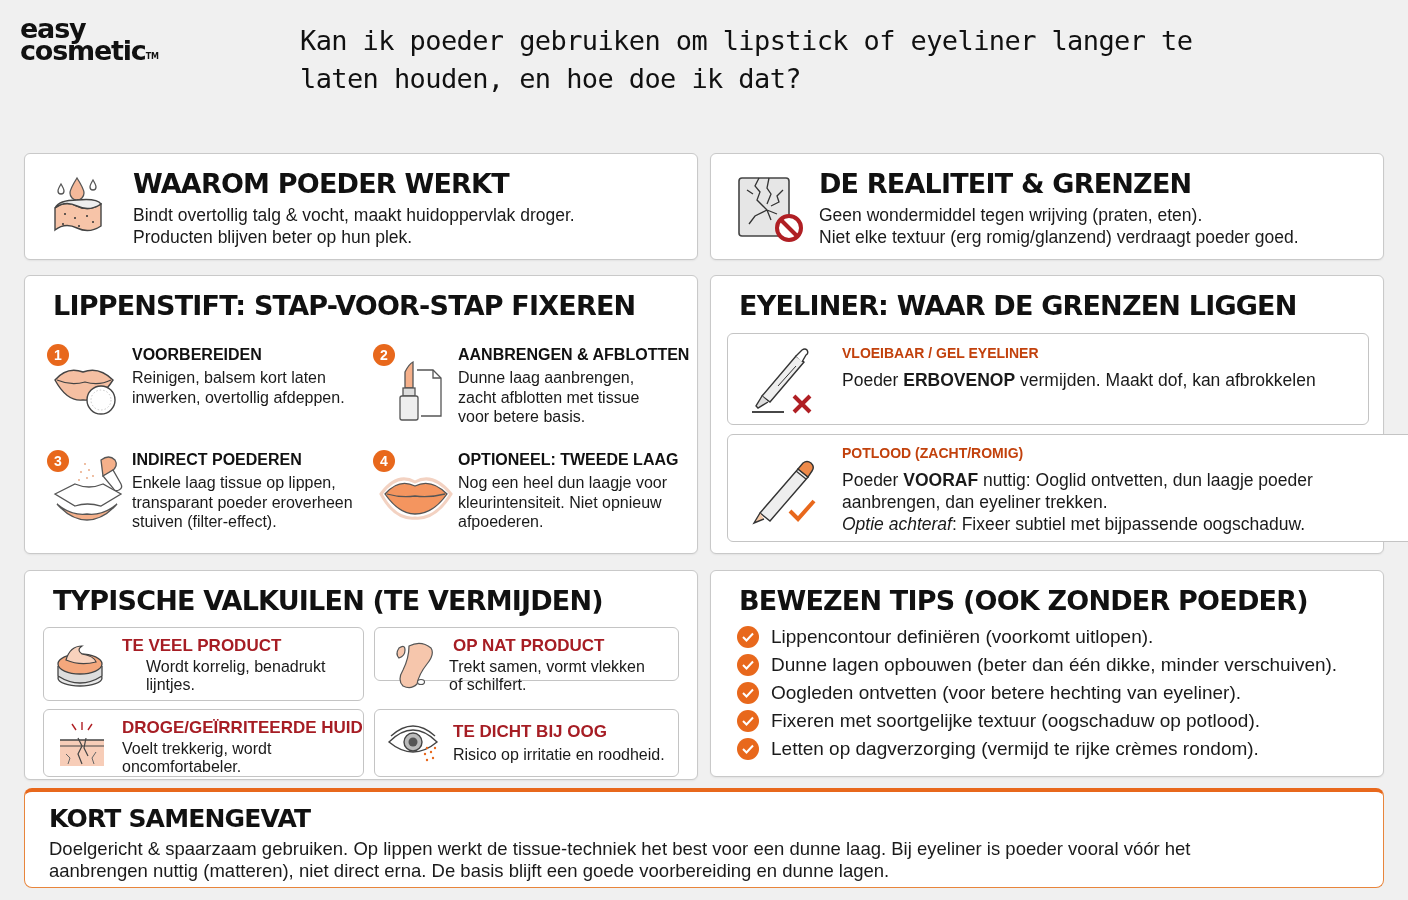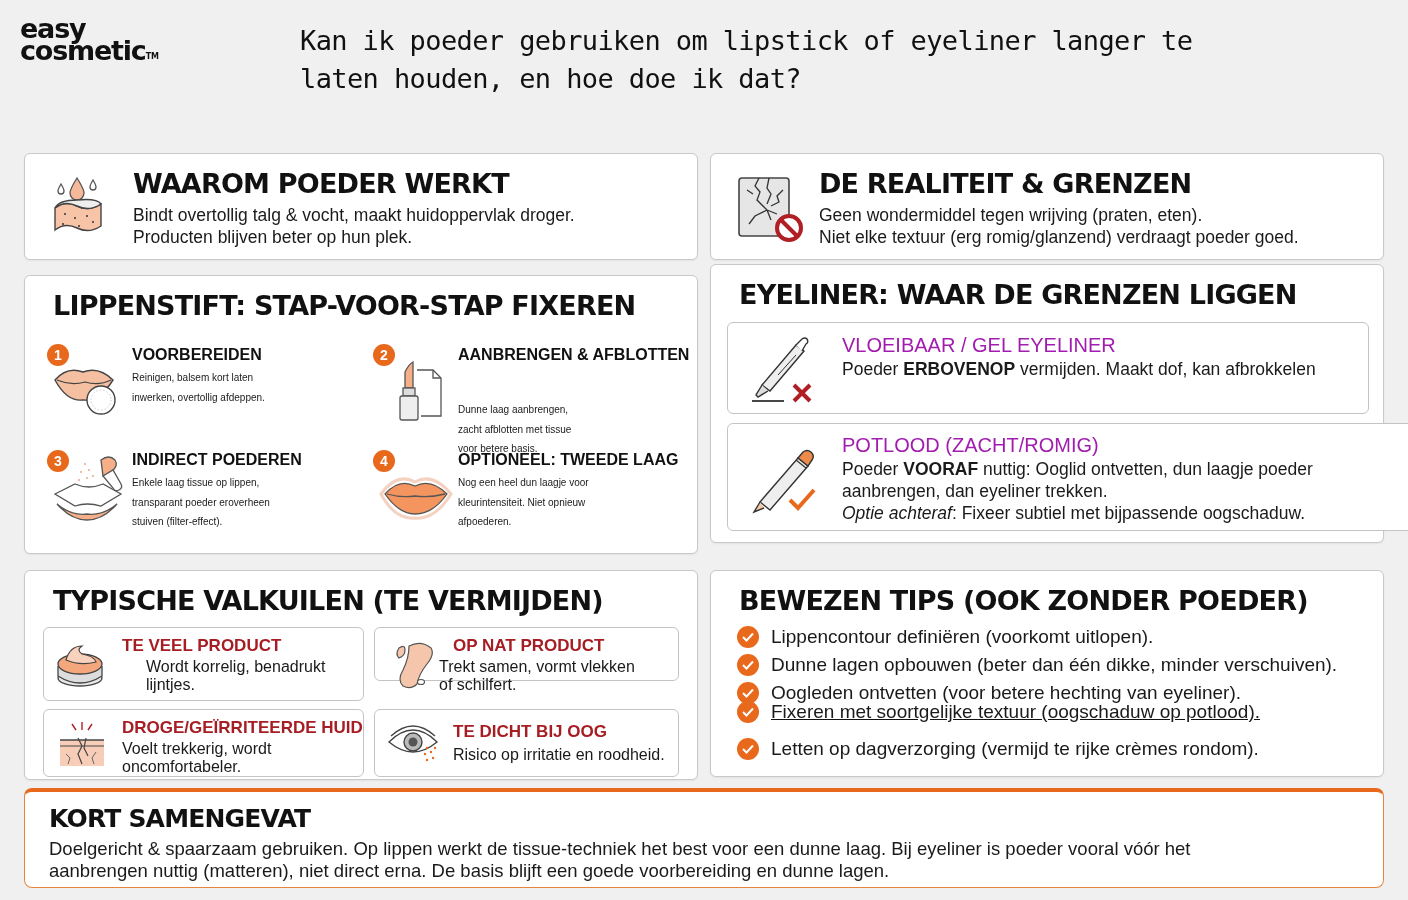--- a/index.html
+++ b/index.html
@@ -33,25 +33,25 @@
     white-space: nowrap;
   }
   .body-txt { font-size: 17.5px; line-height: 22px; color: #1a1a1a; }
   .icon { position: absolute; }
   .step-num {
     position: absolute; width: 22px; height: 22px; border-radius: 50%;
     background: #e8681c; color: #fff; font-weight: bold; font-size: 14px;
     text-align: center; line-height: 22px;
   }
   .step-title { position: absolute; font-weight: bold; font-size: 16px; color: #111; white-space: nowrap; }
-  .step-text { position: absolute; font-size: 10px; line-height: 19.5px; color: #1a1a1a; }
+  .step-text { position: absolute; font-size: 16px; line-height: 19.5px; color: #1a1a1a; }
   .sub-card {
     position: absolute; background: #fff; border: 1.2px solid #c4c4c4; border-radius: 6px;
   }
-  .sub-title { position: absolute; font-weight: normal; font-size: 20px; color: #a21caf; white-space: nowrap; }
+  .sub-title { position: absolute; font-weight: bold; font-size: 14px; color: #c2410c; white-space: nowrap; }
   .sub-text { position: absolute; font-size: 17.5px; line-height: 22px; color: #1a1a1a; }
   .pit-title { position: absolute; font-weight: bold; font-size: 17px; color: #a61d24; white-space: nowrap; }
   .pit-text { position: absolute; font-size: 16px; line-height: 18px; color: #1a1a1a; }
   .tip-row { position: absolute; left: 26px; height: 26px; display: flex; align-items: center; }
   .check-circle {
     width: 22px; height: 22px; border-radius: 50%; background: #e8681c;
     display: flex; align-items: center; justify-content: center; margin-right: 12px;
   }
   .tip-text { font-size: 19px; color: #1a1a1a; white-space: nowrap; }
   .summary {
@@ -118,21 +118,21 @@
 
   <div class="step-num" style="left:348px; top:68px;">2</div>
   <svg class="icon" style="left:372px; top:84px;" width="50" height="64" viewBox="0 0 50 64">
     <path d="M20 10 h16 l8 8 v38 h-20" fill="#fff" stroke="#555" stroke-width="1.3"></path>
     <path d="M36 10 v8 h8" fill="none" stroke="#555" stroke-width="1.3"></path>
     <path d="M8 28 v-16 q4 -8 8 -10 v26z" fill="#f5b08a" stroke="#555" stroke-width="1.3"></path>
     <rect x="6" y="28" width="12" height="8" fill="#ddd" stroke="#555" stroke-width="1.3"></rect>
     <rect x="3" y="36" width="18" height="24" rx="2" fill="#eee" stroke="#555" stroke-width="1.3"></rect>
   </svg>
   <div class="step-title" style="left:433px; top:70px;">AANBRENGEN &amp; AFBLOTTEN</div>
-  <div class="step-text" style="left:433px; top:92px;margin-top:32px;">
+  <div class="step-text" style="left:433px; top:92px;">
     <div>Dunne laag aanbrengen,</div>
     <div>zacht afblotten met tissue</div>
     <div>voor betere basis.</div>
   </div>
 
   <div class="step-num" style="left:22px; top:174px;">3</div>
   <svg class="icon" style="left:26px; top:176px;" width="76" height="76" viewBox="0 0 76 76">
     <path d="M50 8 q8 -6 14 0 q4 6 -4 12 l-8 4z" fill="#f5b08a" stroke="#555" stroke-width="1.3"></path>
     <path d="M52 24 l10 -6 l8 14 q2 4 -2 6 q-4 2 -6 -2z" fill="#fff" stroke="#555" stroke-width="1.3"></path>
     <g fill="#e8a27a">
@@ -160,21 +160,21 @@
     <path d="M8 22 q14 4 28 2 q14 2 30 -2" fill="none" stroke="#555" stroke-width="1.3"></path>
   </svg>
   <div class="step-title" style="left:433px; top:175px;">OPTIONEEL: TWEEDE LAAG</div>
   <div class="step-text" style="left:433px; top:197px;">
     <div>Nog een heel dun laagje voor</div>
     <div>kleurintensiteit. Niet opnieuw</div>
     <div>afpoederen.</div>
   </div>
 </div>
 
-<div class="card" style="left:710px; top:264px; width:674px; height:279px;">
+<div class="card" style="left:710px; top:275px; width:674px; height:279px;">
   <div class="h-big" style="position:absolute; left:28px; top:14px;">EYELINER: WAAR DE GRENZEN LIGGEN</div>
 
   <div class="sub-card" style="left:16px; top:57px; width:642px; height:92px;">
     <svg class="icon" style="left:20px; top:10px;" width="80" height="74" viewBox="0 0 80 74">
       <path d="M14 52 l34 -40 l8 6 l-34 40 z" fill="#eee" stroke="#333" stroke-width="1.4"></path>
       <path d="M48 12 l6 -6 q3 -2 5 0 q2 3 -1 5 l-4 7" fill="#fff" stroke="#333" stroke-width="1.4"></path>
       <path d="M14 52 l-6 10 l2 2 l10 -6" fill="#ddd" stroke="#333" stroke-width="1.4"></path>
       <line x1="30" y1="42" x2="48" y2="22" stroke="#333" stroke-width="1"></line>
       <line x1="4" y1="68" x2="36" y2="68" stroke="#333" stroke-width="1.8"></line>
       <path d="M46 52 l16 16 M62 52 l-16 16" stroke="#b01f24" stroke-width="4"></path>
@@ -219,21 +219,21 @@
     </div>
   </div>
 
   <div class="sub-card" style="left:349px; top:56px; width:305px; height:54px;">
     <svg class="icon" style="left:14px; top:12px;" width="48" height="52" viewBox="0 0 48 52">
       <path d="M20 6 q12 -6 22 2 q4 6 -4 16 q-8 10 -10 20 q-6 6 -14 2 q-6 -6 0 -16 q6 -12 6 -24z" fill="#f6c6ac" stroke="#555" stroke-width="1.2"></path>
       <path d="M10 8 q6 -4 6 2 q0 6 -6 8 q-4 -4 0 -10z" fill="#f6c6ac" stroke="#555" stroke-width="1.2"></path>
       <ellipse cx="32" cy="42" rx="3.5" ry="2.5" fill="#fff" stroke="#555" stroke-width="1.2"></ellipse>
     </svg>
     <div class="pit-title" style="left:78px; top:8px;">OP NAT PRODUCT</div>
-    <div class="pit-text" style="left:64px; top:30px;">
+    <div class="pit-text" style="left:74px; top:30px;">
       <div>Trekt samen, vormt vlekken</div>
       <div>of schilfert.</div>
     </div>
   </div>
 
   <div class="sub-card" style="left:18px; top:138px; width:321px; height:68px;padding-left:11px;">
     <svg class="icon" style="left:14px; top:10px;" width="50" height="48" viewBox="0 0 50 48">
       <path d="M14 4 l4 6 M24 2 v8 M34 4 l-4 6" stroke="#b01f24" stroke-width="1.4"></path>
       <rect x="2" y="20" width="44" height="26" fill="#f7cdb8"></rect>
       <line x1="2" y1="20" x2="46" y2="20" stroke="#444" stroke-width="1.4"></line>
@@ -289,21 +289,21 @@
     <span class="tip-text">Dunne lagen opbouwen (beter dan één dikke, minder verschuiven).</span>
   </div>
   <div class="tip-row" style="top:109px;">
     <span class="check-circle">
         <svg width="12" height="10" viewBox="0 0 12 10">
           <path d="M1 5 l3.5 3.5 l6.5 -7" fill="none" stroke="#fff" stroke-width="2"></path>
         </svg>
       </span>
     <span class="tip-text">Oogleden ontvetten (voor betere hechting van eyeliner).</span>
   </div>
-  <div class="tip-row" style="top:128px;text-decoration:underline;">
+  <div class="tip-row" style="top:137px;">
     <span class="check-circle">
         <svg width="12" height="10" viewBox="0 0 12 10">
           <path d="M1 5 l3.5 3.5 l6.5 -7" fill="none" stroke="#fff" stroke-width="2"></path>
         </svg>
       </span>
     <span class="tip-text">Fixeren met soortgelijke textuur (oogschaduw op potlood).</span>
   </div>
   <div class="tip-row" style="top:165px;">
     <span class="check-circle">
         <svg width="12" height="10" viewBox="0 0 12 10">

